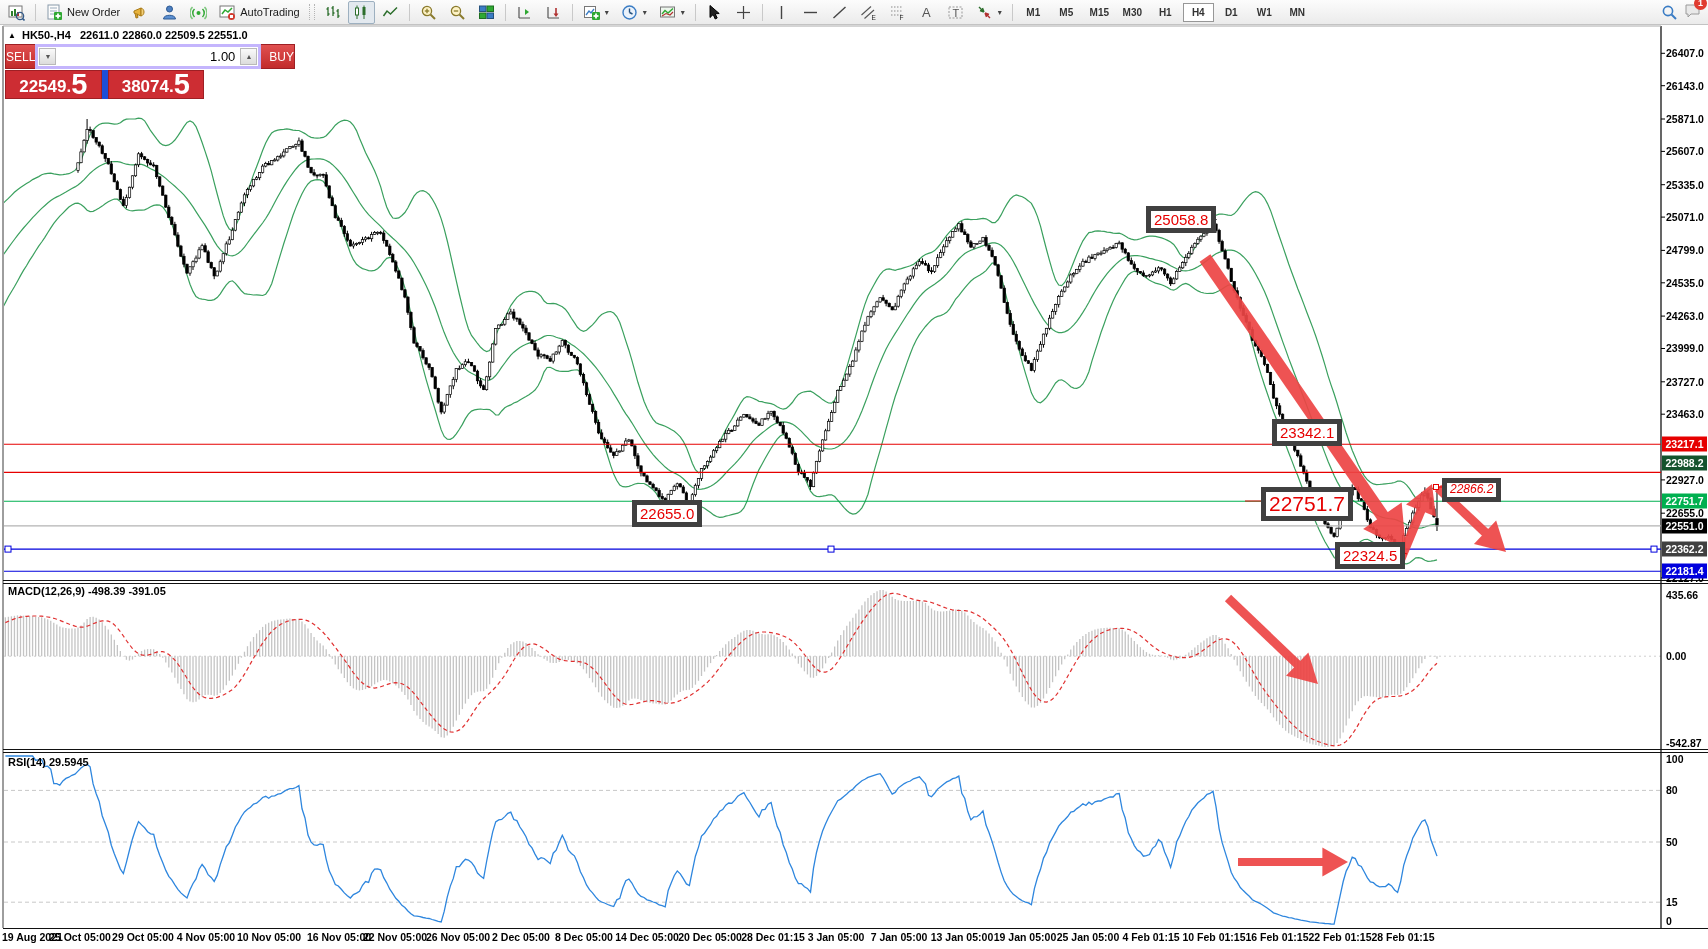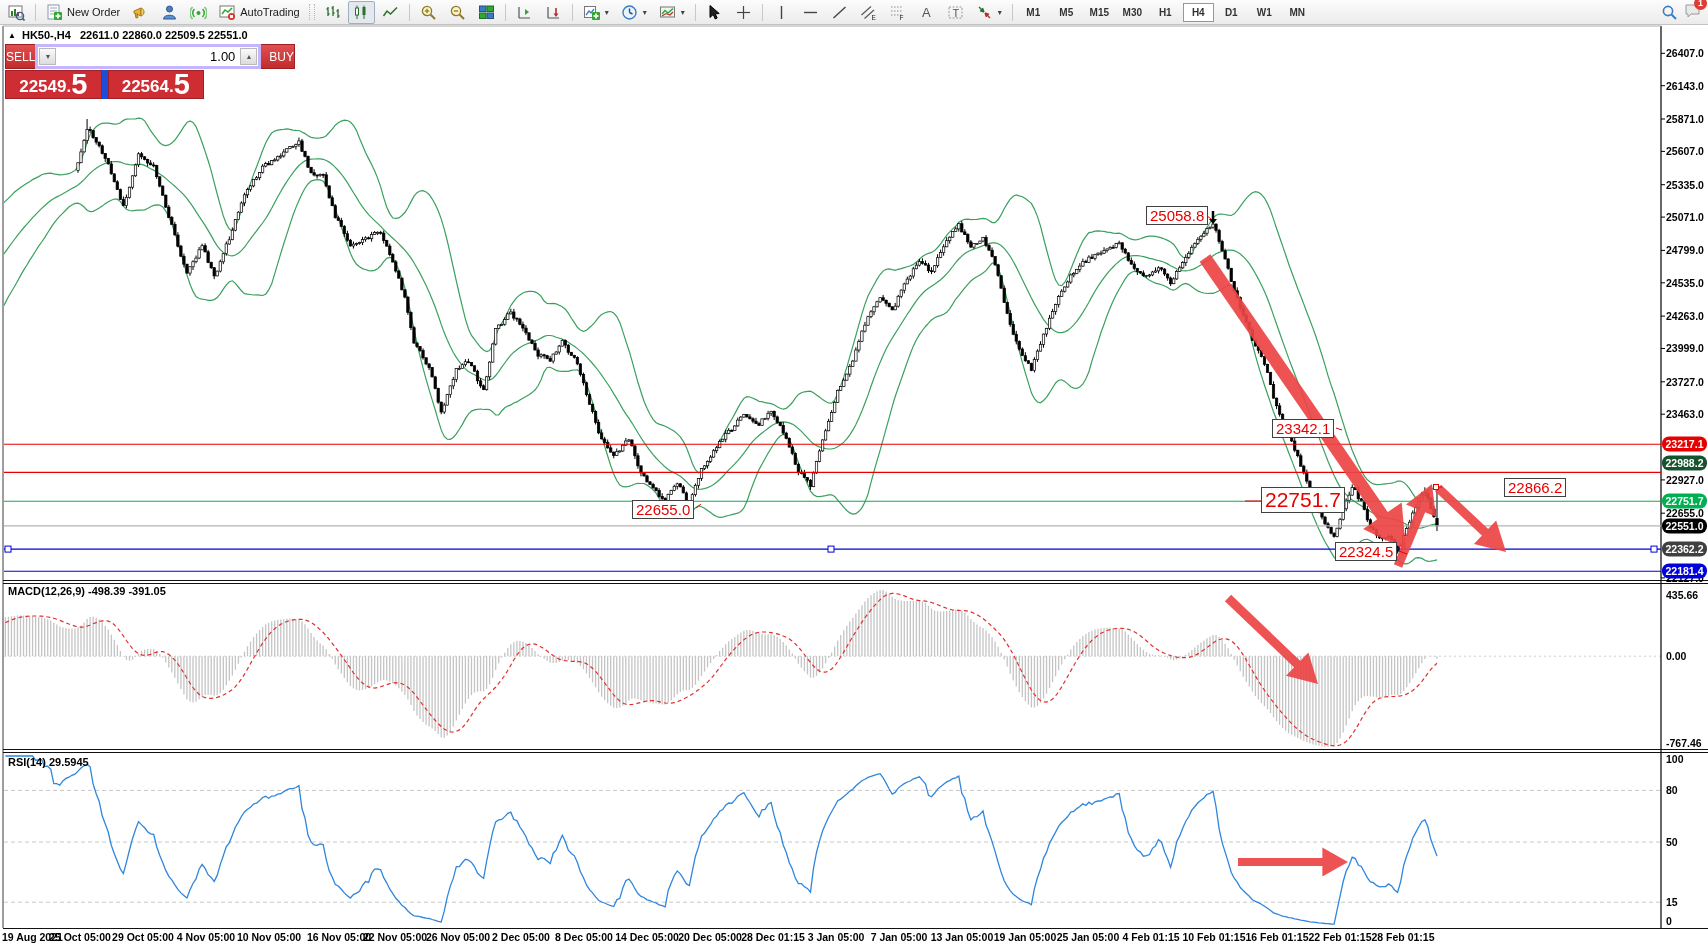--- a/index.html
+++ b/index.html
@@ -41,25 +41,25 @@
   .pcell{flex:1;background:#cd2d33;border:1px solid #9e1f24;color:#fff;display:flex;align-items:flex-end;
     justify-content:center;padding-bottom:1px;}
   .pint{font-size:17px;font-weight:700;line-height:20px;}
   .pdot{font-size:17px;font-weight:700;line-height:20px;}
   .pbig{font-size:29px;font-weight:700;line-height:26px;}
   
   .panel-label{position:absolute;left:8px;font-size:11px;font-weight:600;color:#000;z-index:4;}
   
   .tick{position:absolute;left:1666px;transform:translateY(-50%);font-size:10.5px;font-weight:700;color:#000;white-space:nowrap;z-index:3;}
   .badge{position:absolute;left:1662px;width:45px;height:15px;line-height:15px;transform:translateY(-50%);
-    color:#fff;font-size:10.5px;font-weight:700;text-align:center;z-index:4;border-radius:7px;}
+    color:#fff;font-size:10.5px;font-weight:700;text-align:center;z-index:4;}
   .dlabel{position:absolute;top:931px;transform:translateX(-50%);font-size:10.5px;font-weight:700;color:#000;white-space:nowrap;}
   .dlabel.first{transform:none;}
   
-  .ann{position:absolute;border:1px solid #404040;background:#fff;color:#e60000;padding:0 3px;
+  .ann{position:absolute;border:5px solid #404040;background:#fff;color:#e60000;padding:0 3px;
     line-height:1.15;z-index:5;white-space:nowrap;}
 </style>
 </head>
 <body>
 
 <div id="app">
 
   <div id="toolbar">
     <div class="tbtn">
       <svg class="ic" viewBox="0 0 17 17">
@@ -1768,21 +1768,21 @@
       </div>
       <div id="buy-btn" class="tradebtn">BUY</div>
     </div>
     <div id="trade-prices">
       <div class="pcell">
         <span class="pint">22549</span>
           <span class="pdot">.</span>
           <span class="pbig">5</span>
       </div>
       <div class="pcell">
-        <span class="pint">22564</span>
+        <span class="pint">38074</span>
           <span class="pdot">.</span>
           <span class="pbig">5</span>
       </div>
     </div>
   </div>
 
   <div class="panel-label" style="top:585px;">MACD(12,26,9) -498.39 -391.05</div>
   <div class="panel-label" style="top:756px;">RSI(14) 29.5945</div>
 
   <div id="overlay-labels">
@@ -1802,21 +1802,21 @@
       <div class="tick" style="top: 513.201px;">22655.0</div>
       <div class="tick" style="top: 577.916px;">22127.0</div>
       <div class="badge" style="top: 444.307px; background: rgb(230, 0, 0);">23217.1</div>
       <div class="badge" style="top: 463px; background: #14532d;">22988.2</div>
       <div class="badge" style="top: 501.349px; background: rgb(0, 176, 80);">22751.7</div>
       <div class="badge" style="top: 525.948px; background: rgb(0, 0, 0);">22551.0</div>
       <div class="badge" style="top: 549.089px; background: #404040;">22362.2</div>
       <div class="badge" style="top: 571.249px; background: rgb(0, 0, 221);">22181.4</div>
       <div class="tick" style="top: 595px;">435.66</div>
       <div class="tick" style="top: 656.205px;">0.00</div>
-      <div class="tick" style="top: 743px;">-767.46</div>
+      <div class="tick" style="top: 743px;">-542.87</div>
       <div class="tick" style="top: 759px;">100</div>
       <div class="tick" style="top: 790.4px;">80</div>
       <div class="tick" style="top: 842px; text-align: right;">50</div>
       <div class="tick" style="top: 902.2px;">15</div>
       <div class="tick" style="top: 921px;">0</div>
       <div class="dlabel first" style="left: 2px;">19 Aug 2021</div>
       <div class="dlabel" style="left: 80px;">25 Oct 05:00</div>
       <div class="dlabel" style="left: 143px;">29 Oct 05:00</div>
       <div class="dlabel" style="left: 206px;">4 Nov 05:00</div>
       <div class="dlabel" style="left: 269px;">10 Nov 05:00</div>
@@ -1833,18 +1833,18 @@
       <div class="dlabel" style="left: 962px;">13 Jan 05:00</div>
       <div class="dlabel" style="left: 1025px;">19 Jan 05:00</div>
       <div class="dlabel" style="left: 1088px;">25 Jan 05:00</div>
       <div class="dlabel" style="left: 1151px;">4 Feb 01:15</div>
       <div class="dlabel" style="left: 1214px;">10 Feb 01:15</div>
       <div class="dlabel" style="left: 1277px;">16 Feb 01:15</div>
       <div class="dlabel" style="left: 1340px;">22 Feb 01:15</div>
       <div class="dlabel" style="left: 1403px;">28 Feb 01:15</div>
       <div class="ann" style="left: 1146px; top: 206px; font-size: 15px;">25058.8</div>
       <div class="ann" style="left: 1272px; top: 419px; font-size: 15px;">23342.1</div>
-      <div class="ann" style="left: 1504px; top: 478px; font-size: 15px;">22866.2</div>
+      <div class="ann" style="left: 1442px; top: 478px; font-size: 12px; font-style: italic;">22866.2</div>
       <div class="ann" style="left: 1261px; top: 487px; font-size: 21px;">22751.7</div>
       <div class="ann" style="left: 632px; top: 500px; font-size: 15px;">22655.0</div>
       <div class="ann" style="left: 1335px; top: 542px; font-size: 15px;">22324.5</div>
     </div>
 </div>
 
 </body></html>

